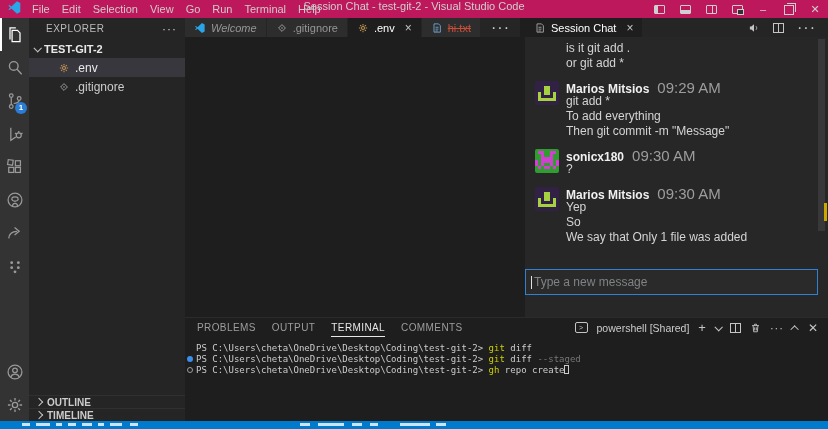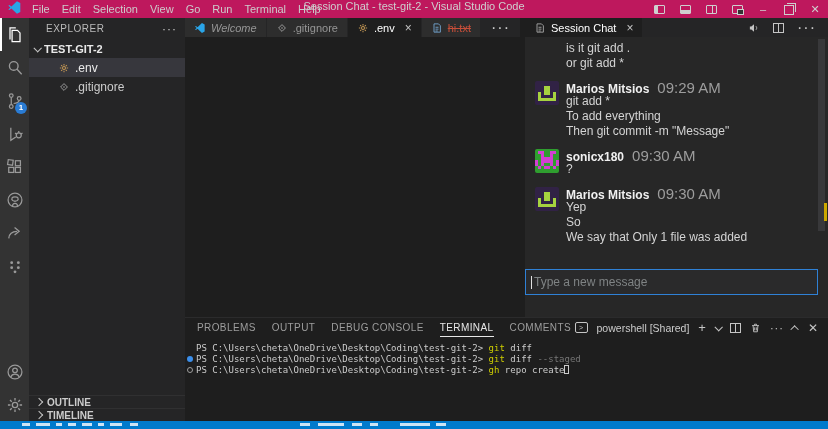--- a/index.html
+++ b/index.html
@@ -465,21 +465,20 @@
             </div>
           </div>
         </div>
       </div>
 
       <div class="panel">
         <div class="panel-header">
           <div class="panel-tabs" id="panel-tabs">
               <span class="panel-tab">PROBLEMS</span>
               <span class="panel-tab">OUTPUT</span>
-              <span class="panel-tab">DEBUG CONSOLE</span>
               <span class="panel-tab active">TERMINAL</span>
               <span class="panel-tab">COMMENTS</span>
             </div>
           <div class="panel-controls">
             <span class="term-box">&gt;</span>
             <span class="shell-label">powershell [Shared]</span>
             <span style="font-size:13px">+</span>
             <span class="chev down"></span>
             <span class="ic-split"></span>
             <span class="trash">

